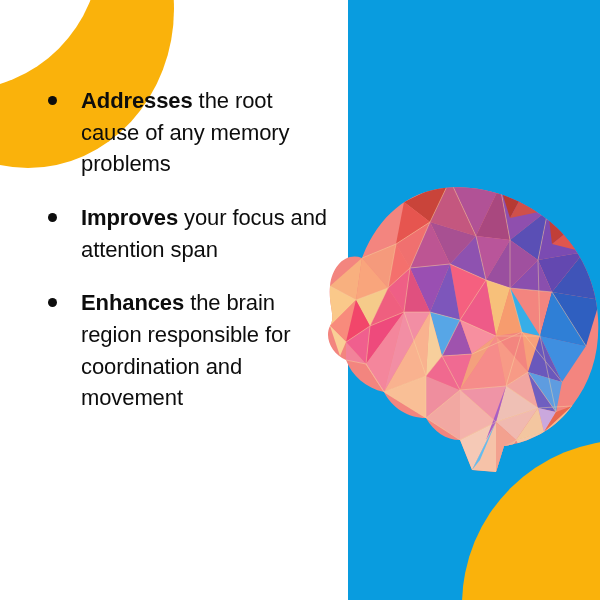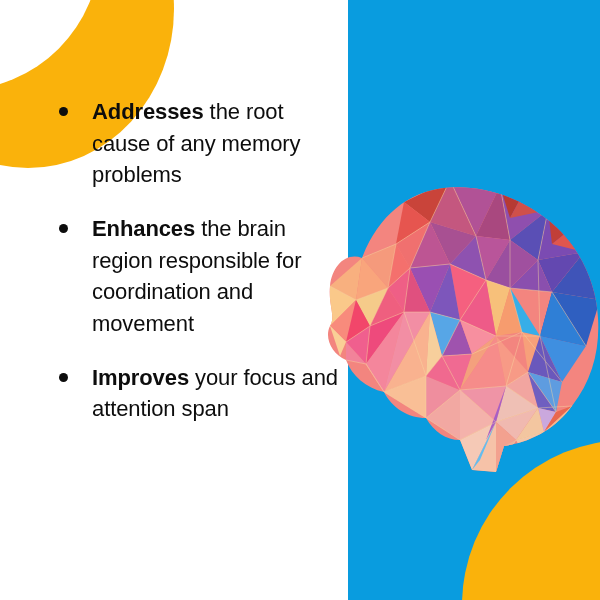--- a/index.html
+++ b/index.html
@@ -78,21 +78,21 @@
   }
 
   
   .bullet-list {
     position: absolute;
     left: 0;
     top: 80px;
     width: 330px;
     z-index: 5;
     list-style: none;
-    margin: 16px;
+    margin: 5px;
     padding: 0;
   }
   .bullet-item {
     position: relative;
     padding-left: 76px;
     margin-bottom: 22px;
     font-size: 22px;
     line-height: 1.44;
     color: #0d0d0d;
     letter-spacing: -0.1px;
@@ -260,24 +260,24 @@
 
   <ul class="bullet-list">
 
     <li class="bullet-item">
       <span class="bullet-dot"></span>
       <span class="bullet-lead">Addresses</span><span class="bullet-rest"> the root cause of any memory problems</span>
     </li>
 
     <li class="bullet-item">
       <span class="bullet-dot"></span>
+      <span class="bullet-lead">Improves</span><span class="bullet-rest"> your focus and attention span</span>
+    </li>
+
+    <li class="bullet-item">
+      <span class="bullet-dot"></span>
       <span class="bullet-lead">Enhances</span><span class="bullet-rest"> the brain region responsible for coordination and movement</span>
     </li>
 
-    <li class="bullet-item">
-      <span class="bullet-dot"></span>
-      <span class="bullet-lead">Improves</span><span class="bullet-rest"> your focus and attention span</span>
-    </li>
-
 
   </ul>
 
 </div>
 
 </body></html>

